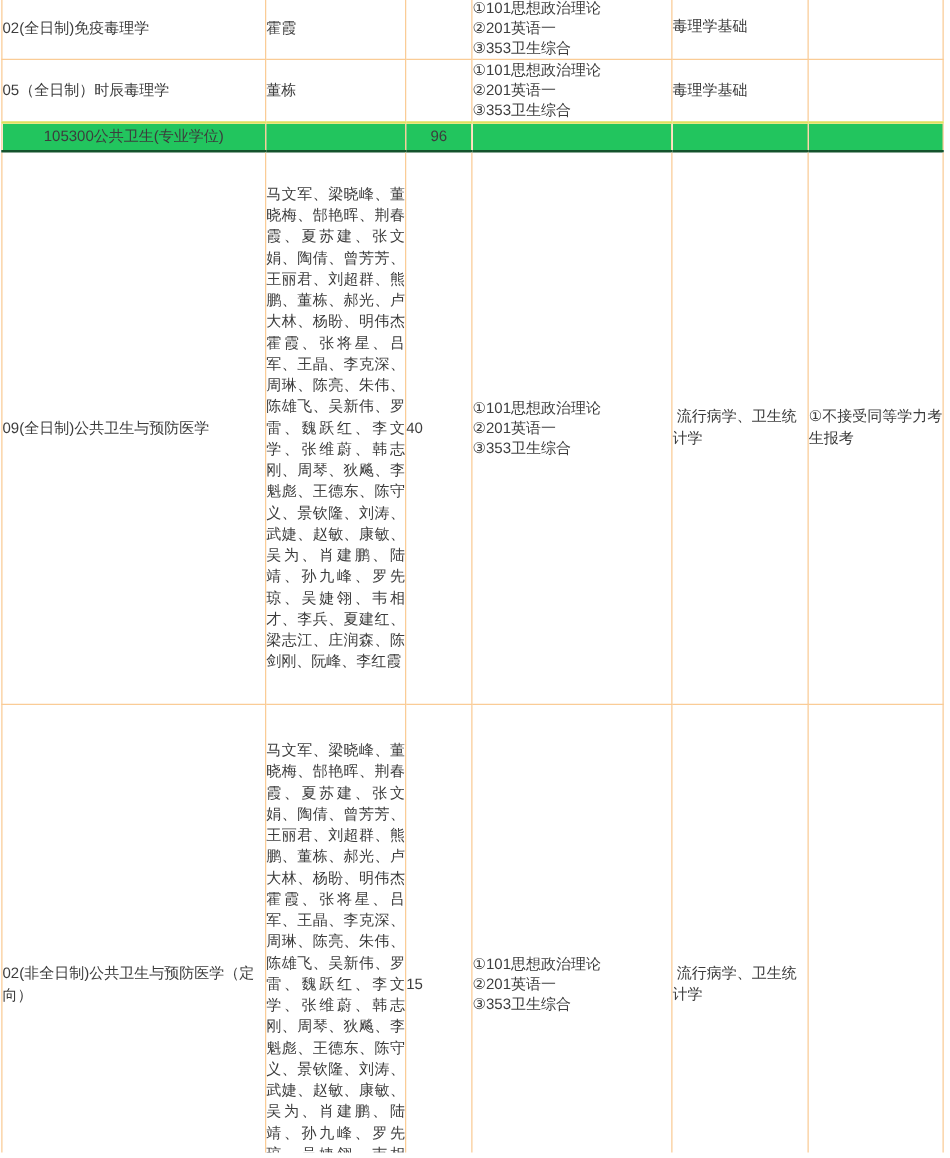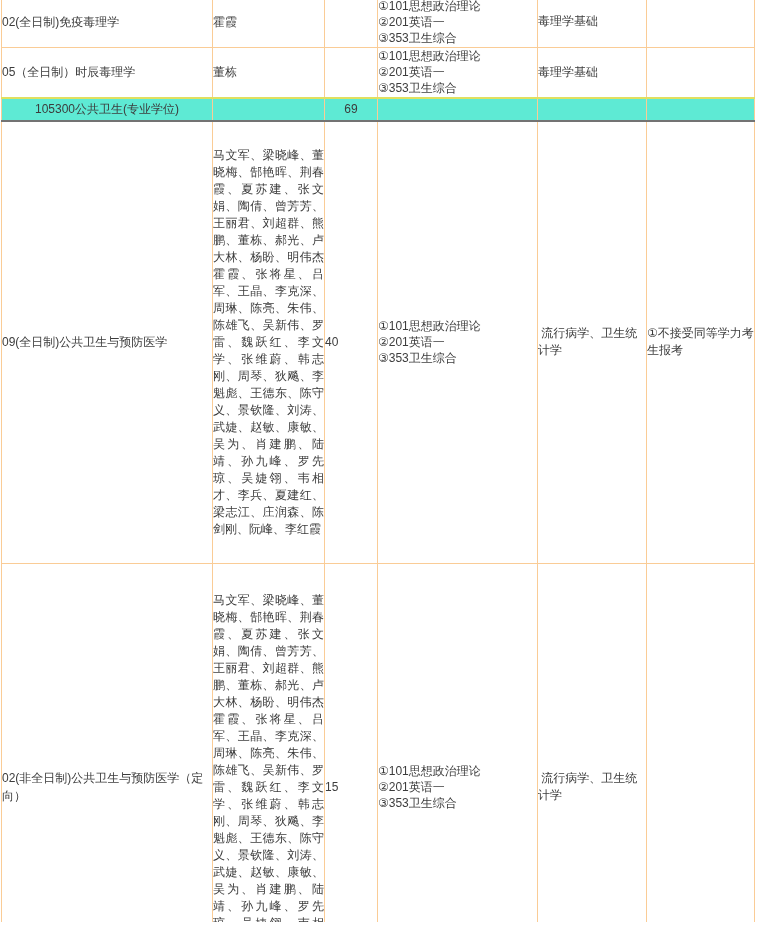--- a/index.html
+++ b/index.html
@@ -77,23 +77,23 @@
     padding-left: 4px;
     padding-right: 2px;
     line-height: 17px;
   }
   td.remark {
     padding-left: 3px;
     padding-right: 3px;
     line-height: 17px;
   }
   tr.section td {
-    background: #5eead4;
+    background: #22c55e;
     border-top: 2px solid #e0e060;
-    border-bottom: 2px solid #737373;
+    border-bottom: 2px solid #14532d;
   }
   tr.section td.program {
     text-align: center;
   }
   tr.section td.quota {
     text-align: center;
     padding-left: 0;
   }
 </style>
 </head>
@@ -126,21 +126,21 @@
         <td class="quota"></td>
         <td class="exam">①101思想政治理论
 ②201英语一
 ③353卫生综合</td>
         <td class="extra">毒理学基础</td>
         <td class="remark"></td>
       </tr>
       <tr class="r3 section">
         <td class="program">105300公共卫生(专业学位)</td>
         <td class="names-mid"></td>
-        <td class="quota">69</td>
+        <td class="quota">96</td>
         <td class="exam"></td>
         <td class="extra"></td>
         <td class="remark"></td>
       </tr>
       <tr class="r4">
         <td class="program">09(全日制)公共卫生与预防医学</td>
         <td class="names">马文军、梁晓峰、董晓梅、郜艳晖、荆春霞、夏苏建、张文娟、陶倩、曾芳芳、王丽君、刘超群、熊鹏、董栋、郝光、卢大林、杨盼、明伟杰 霍霞、张将星、吕军、王晶、李克深、周琳、陈亮、朱伟、陈雄飞、吴新伟、罗雷、魏跃红、李文学、张维蔚、韩志刚、周琴、狄飚、李魁彪、王德东、陈守义、景钦隆、刘涛、武婕、赵敏、康敏、吴为、肖建鹏、陆靖、孙九峰、罗先琼、吴婕翎、韦相才、李兵、夏建红、梁志江、庄润森、陈剑刚、阮峰、李红霞</td>
         <td class="quota">40</td>
         <td class="exam">①101思想政治理论
 ②201英语一

